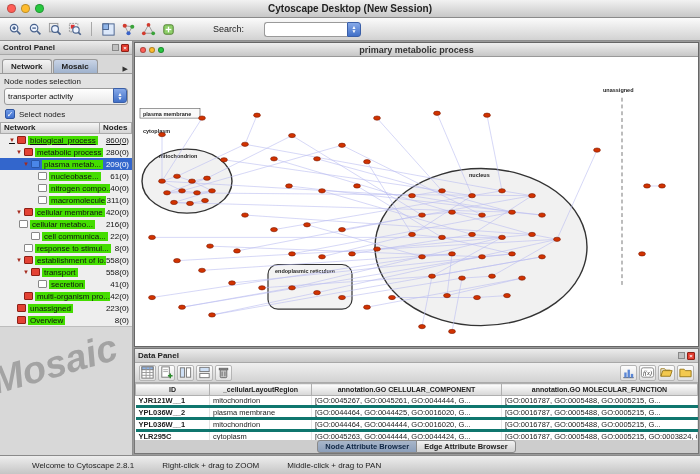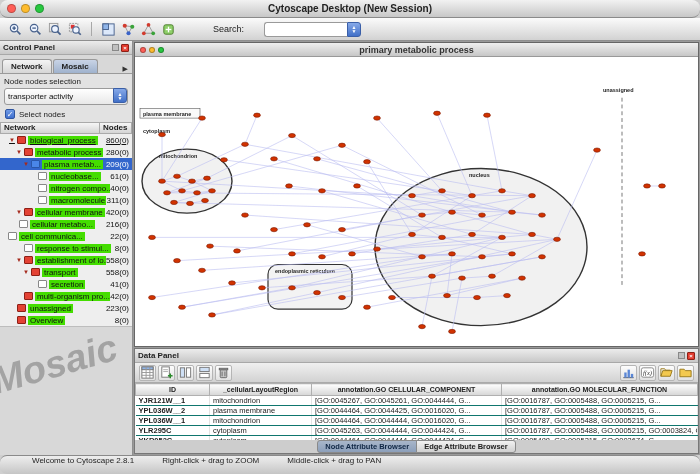--- a/index.html
+++ b/index.html
@@ -1,20 +1,20 @@
 <!DOCTYPE html>
 <html><head>
 <meta charset="utf-8">
 <style>
   html,body{margin:0;padding:0;}
   body{width:700px;height:474px;font-family:"Liberation Sans",sans-serif;background:#cfcfcf;overflow:hidden;}
   .window{width:700px;height:474px;display:flex;flex-direction:column;position:relative;}
 
   
-  .titlebar{height:17px;flex:none;background:linear-gradient(#f2f2f2,#c7c7c7);border-bottom:1px solid #8a8a8a;display:flex;align-items:center;position:relative;border-radius:8px;}
+  .titlebar{height:17px;flex:none;background:linear-gradient(#f2f2f2,#c7c7c7);border-bottom:1px solid #8a8a8a;display:flex;align-items:center;position:relative;}
   .lights{display:flex;gap:5px;padding-left:7px;z-index:2;}
   .light{width:9px;height:9px;border-radius:50%;border:1px solid rgba(0,0,0,.25);box-sizing:border-box;}
   .l-close{background:#ff5f57;} .l-min{background:#febc2e;} .l-zoom{background:#28c840;}
   .win-title{position:absolute;left:0;right:0;text-align:center;font-size:10px;font-weight:bold;color:#222;}
 
   
   .toolbar{height:22px;flex:none;background:linear-gradient(#fbfbfb,#d2d2d2);border-bottom:1px solid #8f8f8f;display:flex;align-items:center;gap:2px;padding:0 6px;}
   .tb-btn{width:18px;height:18px;display:flex;align-items:center;justify-content:center;border-radius:3px;}
   .tb-sep{width:1px;height:14px;background:#a8a8a8;margin:0 5px;}
   .search{display:flex;align-items:center;margin-left:34px;gap:20px;font-size:9px;color:#222;}
@@ -68,30 +68,30 @@
   .canvas svg{position:absolute;top:0;left:0;width:100%;height:100%;}
 
   
   .data-panel{height:106px;flex:none;display:flex;flex-direction:column;background:#d6d6d6;border:1px solid #777;margin:0 1px 1px;box-sizing:border-box;}
   .dp-toolbar{height:19px;flex:none;display:flex;align-items:center;gap:2px;padding:0 4px;background:linear-gradient(#f0f0f0,#d2d2d2);border-bottom:1px solid #aaa;}
   .dp-btn{width:17px;height:16px;display:flex;align-items:center;justify-content:center;border:1px solid #b5b5b5;border-radius:2px;background:linear-gradient(#fdfdfd,#e2e2e2);box-sizing:border-box;}
   .dp-spacer{flex:1;}
   .tbl-wrap{flex:1;overflow:hidden;background:#fff;min-height:0;}
   table{width:100%;border-collapse:collapse;table-layout:fixed;}
   th{font-size:7px;font-weight:bold;color:#222;background:linear-gradient(#fdfdfd,#d6d6d6);border:1px solid #b0b0b0;height:11px;padding:0 2px;text-align:center;overflow:hidden;white-space:nowrap;}
-  td{font-size:7.5px;color:#222;height:9px;padding:0 3px;border-right:1px solid #e4e4e4;border-bottom:1px solid #0f766e;white-space:nowrap;overflow:hidden;}
+  td{font-size:7.5px;color:#222;height:9px;padding:0 3px;border-right:1px solid #e4e4e4;border-bottom:3px solid #0f766e;white-space:nowrap;overflow:hidden;}
   td.idc{font-weight:bold;}
   .attr-tabs{height:13px;flex:none;display:flex;justify-content:center;align-items:center;background:#cdcdcd;}
   .attr-tab{font-size:7.5px;font-weight:bold;color:#222;padding:0 7px;height:11px;line-height:11px;border:1px solid #8a8a8a;background:linear-gradient(#f2f2f2,#d0d0d0);margin-left:-1px;}
   .attr-tab:first-child{border-radius:3px 0 0 3px;margin-left:0;}
   .attr-tab:last-child{border-radius:0 3px 3px 0;}
   .attr-tab.sel{background:linear-gradient(#a8b6ca,#8c9fba);color:#0f2644;}
 
   
-  .statusbar{height:18px;flex:none;background:linear-gradient(#eeeeee,#c5c5c5);border-top:1px solid #8a8a8a;display:flex;align-items:flex-start;font-size:8px;color:#222;border-radius:7px;}
+  .statusbar{height:18px;flex:none;background:linear-gradient(#eeeeee,#c5c5c5);border-top:1px solid #8a8a8a;display:flex;align-items:center;font-size:8px;color:#222;}
   .statusbar span{margin-left:28px;}
   .statusbar span:first-child{margin-left:32px;}
 </style>
 </head>
 <body>
 
 <div class="window">
 
   <div class="titlebar">
     <div class="lights">
@@ -255,21 +255,21 @@
             <span class="ticon red"></span>
             <span class="tlabel">cellular membrane</span>
             <span class="tcount">420(0)</span>
           </div>
           <div class="trow" style="padding-left: 11px;">
             <span class="tarrow"></span>
             <span class="ticon page"></span>
             <span class="tlabel">cellular metabo...</span>
             <span class="tcount">216(0)</span>
           </div>
-          <div class="trow" style="">
+          <div class="trow" style="padding-left: 23px;">
             <span class="tarrow"></span>
             <span class="ticon page"></span>
             <span class="tlabel">cell communica...</span>
             <span class="tcount">22(0)</span>
           </div>
           <div class="trow" style="padding-left: 16px;">
             <span class="tarrow"></span>
             <span class="ticon page"></span>
             <span class="tlabel">response to stimul...</span>
             <span class="tcount">8(0)</span>

